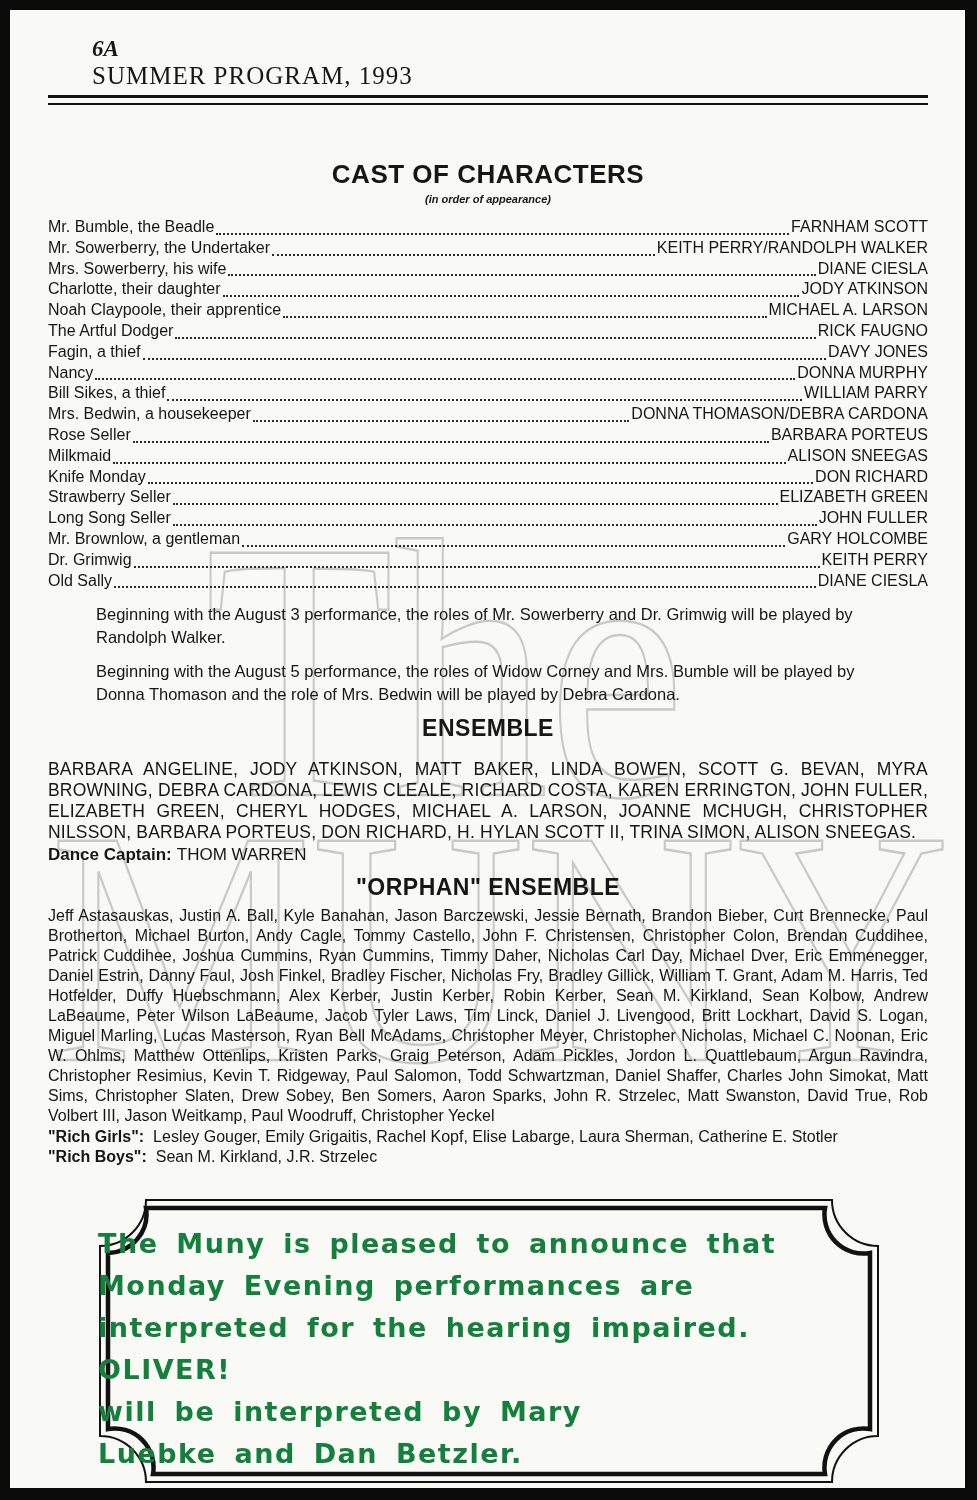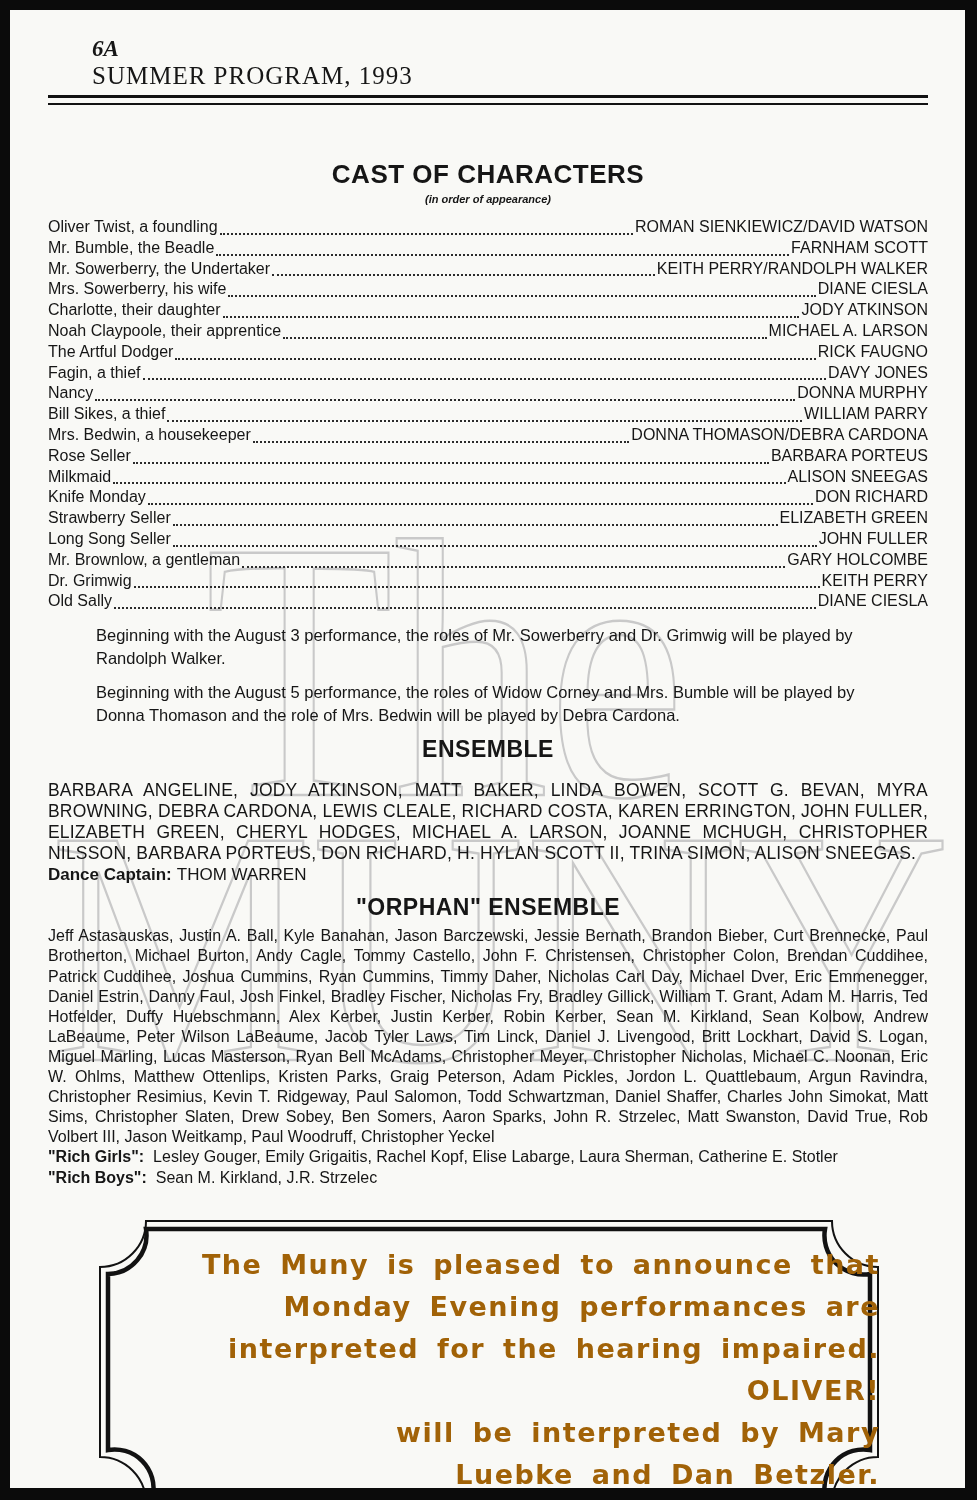--- a/index.html
+++ b/index.html
@@ -39,24 +39,24 @@
   .bold-label { font-weight:bold; margin-right:5px; }
   .orphan-members { margin-top:5px; font-size:16px; line-height:20.1px; text-align:justify; }
   .rich-line { font-size:16px; line-height:20.4px; }
   .rich-line .bold-label { margin-right:9px; }
   p { margin:0; }
 
   
   .announcement { position:relative; width:782px; height:286px; margin:31px 0 0 50px; }
   .announcement svg.box-border { position:absolute; left:0; top:0; }
   .ann-lines {
-    position:relative; padding-top:25px; text-align:right;
+    position:relative; padding-top:25px; text-align:left;
     font-family:"DejaVu Sans", sans-serif; font-weight:bold;
     font-size:27px; line-height:42px; letter-spacing:1.5px; word-spacing:7px;
-    color:#a16207;
+    color:#15803d;
   }
 </style>
 </head>
 <body>
 
 <div class="page">
   <div class="paper">
 
     <svg class="watermark" width="957" height="1478" viewBox="0 0 957 1478" aria-hidden="true">
       <text x="435" y="785" font-size="370" font-family="Liberation Serif, serif" fill="none" stroke="#c9c9c9" stroke-width="2.5" text-anchor="middle" textLength="480" lengthAdjust="spacingAndGlyphs">The</text>
@@ -69,25 +69,20 @@
         <span class="page-number">6A</span>
         <span class="hdr-right">SUMMER PROGRAM, 1993</span>
       </div>
       <div class="double-rule"></div>
 
       <div class="cast-title">CAST OF CHARACTERS</div>
       <div class="cast-subtitle">(in order of appearance)</div>
 
       <div class="cast-list">
 
-          <div class="cast-row">
-            <span class="cast-role">Oliver Twist, a foundling</span>
-            <span class="cast-leader"></span>
-            <span class="cast-actor">ROMAN SIENKIEWICZ/DAVID WATSON</span>
-          </div>
 
           <div class="cast-row">
             <span class="cast-role">Mr. Bumble, the Beadle</span>
             <span class="cast-leader"></span>
             <span class="cast-actor">FARNHAM SCOTT</span>
           </div>
 
 
           <div class="cast-row">
             <span class="cast-role">Mr. Sowerberry, the Undertaker</span>

